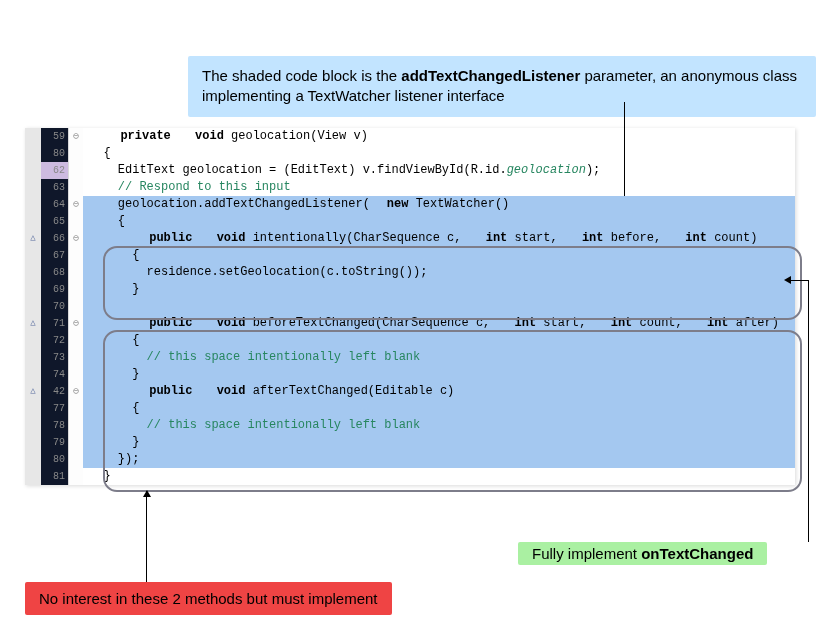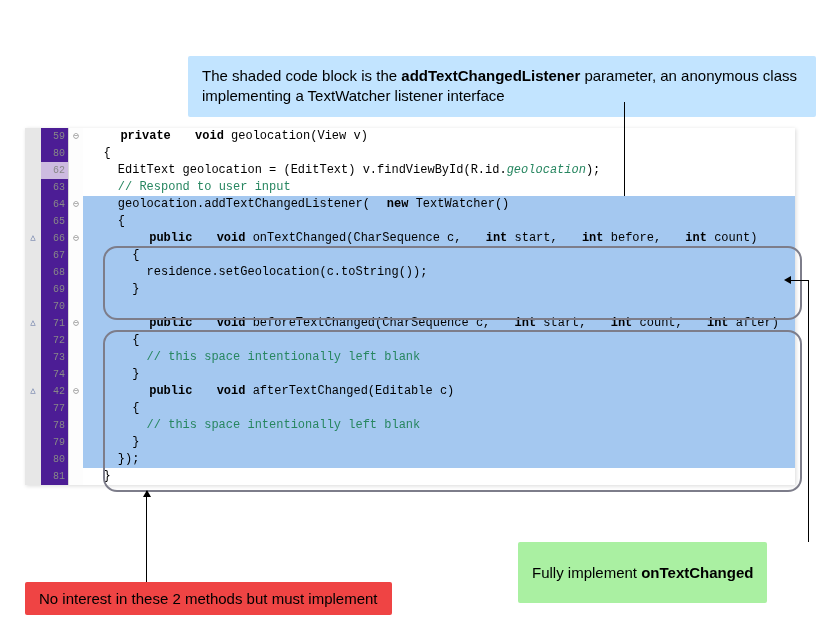--- a/index.html
+++ b/index.html
@@ -76,21 +76,21 @@
   .gutter-a {
     width: 16px;
     background: #e7e7e7;
     text-align: center;
     font-size: 9px;
     color: #5a6ea0;
     display:flex;align-items:center;justify-content:center;
   }
   .gutter-b {
     width: 24px;
-    background: #4c1d95;
+    background: #0f172a;
     color: #888;
     font-size: 10px;
     text-align: right;
     padding-right: 3px;
     border-right: 1px solid #d9d9d9;
     display:flex;align-items:center;justify-content:flex-end;
   }
   .gutter-c {
     width: 14px;
     background: #fdfdfd;
@@ -121,21 +121,21 @@
   }
   .roundbox.box1 { top: 246px; left: 103px; width: 695px; height: 70px; }
   .roundbox.box2 { top: 330px; left: 103px; width: 695px; height: 158px; }
 
   
   .callout-green {
     position: absolute;
     top: 542px;
     left: 518px;
     background: #aaf0a2;
-    padding: 22px 14px;
+    padding: 3px 14px;
     font-size: 15px;
     border-radius: 2px;
   }
   .callout-green b { font-weight: 700; }
   .arrow-green-v {
     position: absolute;
     top: 280px;
     left: 808px;
     width: 1px;
     height: 262px;
@@ -215,39 +215,39 @@
     <div class="code-line line-hl">
       <div class="gutter-a"></div>
       <div class="gutter-b">62</div>
       <div class="gutter-c"></div>
       <div class="code"><span>    EditText geolocation = (EditText) v.findViewById(R.id.</span><span class="field">geolocation</span><span>);</span></div>
     </div>
     <div class="code-line">
       <div class="gutter-a"></div>
       <div class="gutter-b">63</div>
       <div class="gutter-c"></div>
-      <div class="code"><span>    </span><span class="cm">// Respond to user input</span></div>
+      <div class="code"><span>    </span><span class="cm">// Respond to this input</span></div>
     </div>
     <div class="code-line line-shaded">
       <div class="gutter-a"></div>
       <div class="gutter-b">64</div>
       <div class="gutter-c">⊖</div>
       <div class="code"><span>    geolocation.addTextChangedListener(</span><span class="kw">new</span><span> TextWatcher()</span></div>
     </div>
     <div class="code-line line-shaded">
       <div class="gutter-a"></div>
       <div class="gutter-b">65</div>
       <div class="gutter-c"></div>
       <div class="code"><span>    {</span></div>
     </div>
     <div class="code-line line-shaded">
       <div class="gutter-a">△</div>
       <div class="gutter-b">66</div>
       <div class="gutter-c">⊖</div>
-      <div class="code"><span>      </span><span class="kw">public</span><span> </span><span class="kw">void</span><span> onTextChanged(CharSequence c, </span><span class="kw">int</span><span> start, </span><span class="kw">int</span><span> before, </span><span class="kw">int</span><span> count)</span></div>
+      <div class="code"><span>      </span><span class="kw">public</span><span> </span><span class="kw">void</span><span> intentionally(CharSequence c, </span><span class="kw">int</span><span> start, </span><span class="kw">int</span><span> before, </span><span class="kw">int</span><span> count)</span></div>
     </div>
     <div class="code-line line-shaded">
       <div class="gutter-a"></div>
       <div class="gutter-b">67</div>
       <div class="gutter-c"></div>
       <div class="code"><span>      {</span></div>
     </div>
     <div class="code-line line-shaded">
       <div class="gutter-a"></div>
       <div class="gutter-b">68</div>

